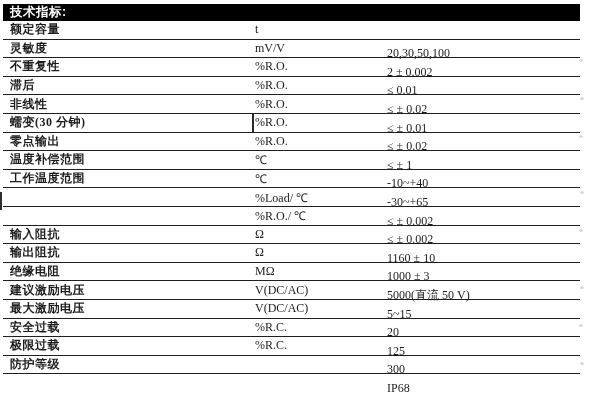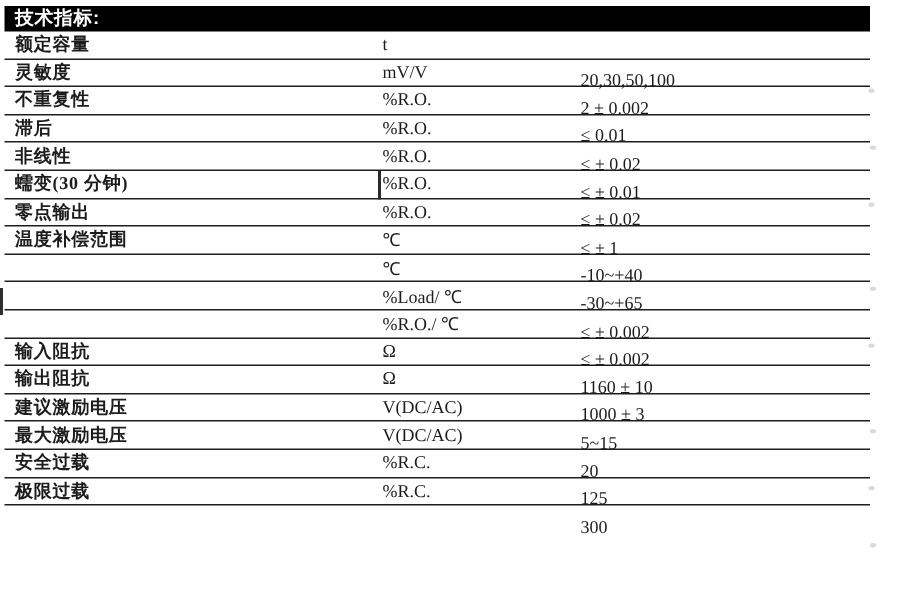--- a/index.html
+++ b/index.html
@@ -130,20 +130,21 @@
     <span class="spec-label">零点输出</span>
     <span class="spec-unit">%R.O.</span>
     <span class="spec-value">≤ ± 1</span>
   </div>
         <div class="spec-row">
     <span class="spec-label">温度补偿范围</span>
     <span class="spec-unit">℃</span>
     <span class="spec-value">-10~+40</span>
   </div>
         <div class="spec-row">
+    <span class="spec-label">工作温度范围</span>
     <span class="spec-unit">℃</span>
     <span class="spec-value">-30~+65</span>
   </div>
         <div class="spec-row">
     <span class="spec-unit">%Load/ ℃</span>
     <span class="spec-value">≤ ± 0.002</span>
   </div>
         <div class="spec-row">
     <span class="spec-unit">%R.O./ ℃</span>
     <span class="spec-value">≤ ± 0.002</span>
@@ -152,38 +153,48 @@
     <span class="spec-label">输入阻抗</span>
     <span class="spec-unit">Ω</span>
     <span class="spec-value">1160 ± 10</span>
   </div>
         <div class="spec-row">
     <span class="spec-label">输出阻抗</span>
     <span class="spec-unit">Ω</span>
     <span class="spec-value">1000 ± 3</span>
   </div>
         <div class="spec-row">
+    <span class="spec-label">绝缘电阻</span>
+    <span class="spec-unit">MΩ</span>
+    <span class="spec-value">5000(直流 50 V)</span>
+  </div>
+        <div class="spec-row">
     <span class="spec-label">建议激励电压</span>
     <span class="spec-unit">V(DC/AC)</span>
     <span class="spec-value">5~15</span>
   </div>
         <div class="spec-row">
     <span class="spec-label">最大激励电压</span>
     <span class="spec-unit">V(DC/AC)</span>
     <span class="spec-value">20</span>
   </div>
         <div class="spec-row">
     <span class="spec-label">安全过载</span>
     <span class="spec-unit">%R.C.</span>
     <span class="spec-value">125</span>
   </div>
         <div class="spec-row">
     <span class="spec-label">极限过载</span>
     <span class="spec-unit">%R.C.</span>
     <span class="spec-value">300</span>
+  </div>
+        <div class="spec-row">
+    <span class="spec-label">防护等级</span>
+    <span class="spec-unit"></span>
+    <span class="spec-value">IP68</span>
   </div>
       </div>
 
     <div class="artifact-vline"></div>
   </div>
 
   <div class="artifact-left-mark"></div>
 
   <div class="speck" style="left:579px; top:59px;"></div>
   <div class="speck" style="left:580px; top:97px;"></div>

